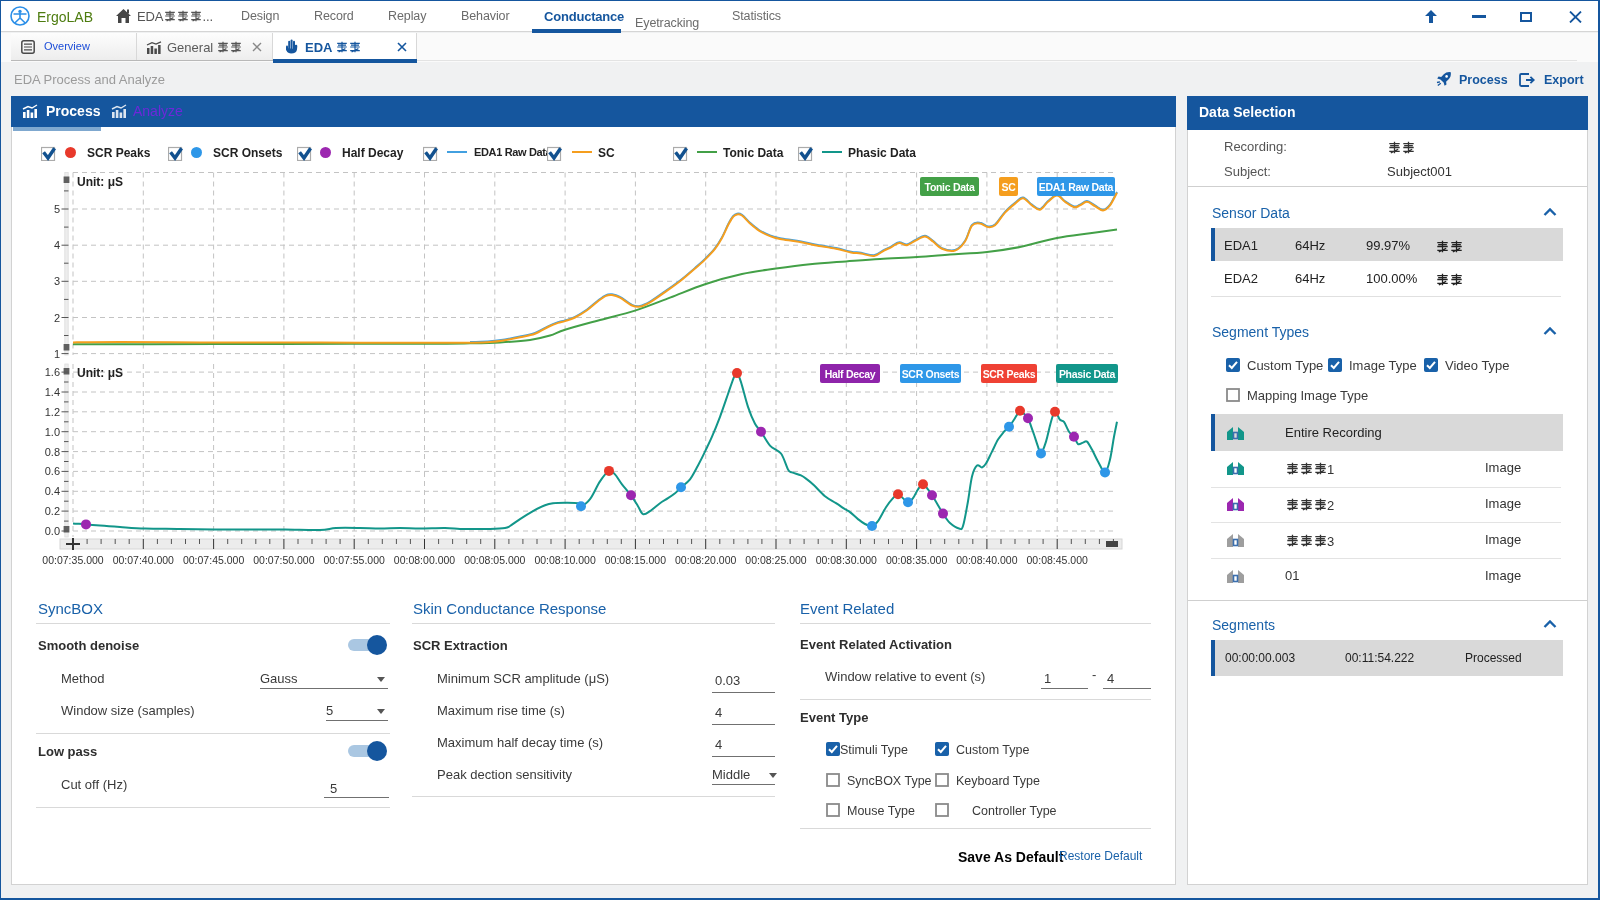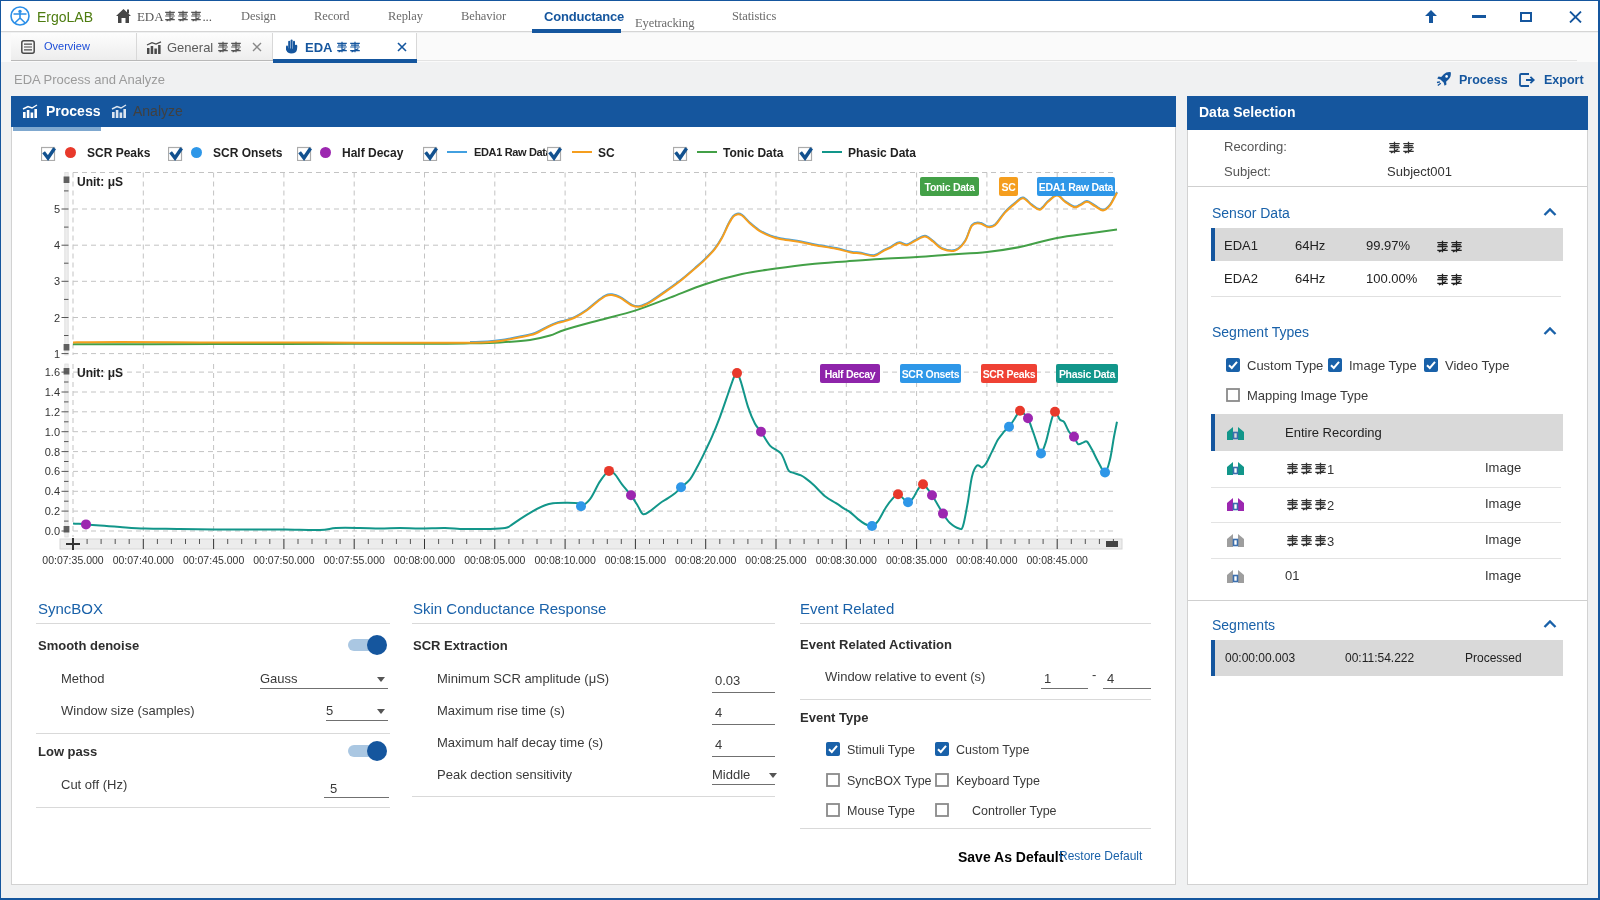--- a/index.html
+++ b/index.html
@@ -6,21 +6,21 @@
 .zh { display:inline-block; vertical-align:-1px; margin:0 0.5px; }
 .wincb { display:inline-block; width:16px; height:15px; vertical-align:-3px; }
 .hd { color:#1961a9; font-size:15px; }
 .rule { position:absolute; height:1px; background:#d9d9d9; }
 .lbl { font-size:13px; color:#3a3a3a; }
 .bold13 { font-size:13px; font-weight:bold; color:#2e2e2e; }
 .uline { position:absolute; border-bottom:1px solid #707070; }
 .tri { position:absolute; width:0; height:0; border-left:4.5px solid transparent; border-right:4.5px solid transparent; border-top:5.5px solid #555; }
 .toggle { position:absolute; width:30px; height:12px; background:#aac7e2; border-radius:6px; }
 .toggle::after { content:""; position:absolute; right:-9px; top:-4px; width:20px; height:20px; border-radius:50%; background:#15569e; }
-.menu { font-size:12.5px; color:#6b6b6b; letter-spacing:-0.1px;font-family:Liberation Serif, serif; }
+.menu { font-size:12.5px; color:#6b6b6b; letter-spacing:-0.1px; }
 </style></head>
 <body>
 
 <div class="abs" style="left:0;top:0;width:1600px;height:1px;background:#15569e"></div>
 <div class="abs" style="left:0;top:0;width:1px;height:900px;background:#15569e"></div>
 <div class="abs" style="right:0;top:0;width:2px;height:900px;background:#15569e"></div>
 <div class="abs" style="left:0;bottom:0;width:1600px;height:2px;background:#15569e"></div>
 
 <div class="abs" style="left:1px;top:1px;width:1597px;height:31px;background:#fff;border-bottom:1px solid #d5d5d5"></div>
 <svg class="abs" style="left:10px;top:6px" width="20" height="20" viewBox="0 0 20 20">
@@ -147,21 +147,21 @@
 <div class="abs" style="left:13px;top:127px;width:88px;height:4px;background:#7fa8cf"></div>
 <svg class="abs" style="left:111px;top:104px" width="16" height="14" viewBox="0 0 16 14" opacity="0.85">
     <g fill="#fff">
       <rect x="1" y="8" width="2.6" height="6"></rect>
       <rect x="4.8" y="6" width="2.6" height="8"></rect>
       <rect x="8.6" y="8.5" width="2.6" height="5.5"></rect>
       <rect x="12.4" y="5" width="2.6" height="9"></rect>
     </g>
     <polyline points="1,5 6,2.5 10,4 15,1" fill="none" stroke="#fff" stroke-width="1.4"></polyline>
   </svg>
-<div class="abs" style="left:133px;top:103px;font-size:14px;color:#404040">Analyze</div>
+<div class="abs" style="left:133px;top:103px;font-size:14px;color:#6d28d9">Analyze</div>
 
 <div class="abs" style="left:41px;top:144px"><span class="wincb"><svg width="15" height="15" viewBox="0 0 15 15">
         <rect x="0.5" y="1.5" width="13" height="13" fill="#fff" stroke="#ababab" stroke-width="1.2"></rect>
         <polyline points="2.6,6.2 7,12 13.6,2.2" fill="none" stroke="#12518f" stroke-width="3.4"></polyline>
       </svg></span></div>
 <div class="abs" style="left:65px;top:147px;width:11px;height:11px;border-radius:50%;background:#e8392b"></div>
 <div class="abs" style="left:87px;top:146px;font-size:12px;font-weight:bold;color:#222">SCR Peaks</div>
 <div class="abs" style="left:168px;top:144px"><span class="wincb"><svg width="15" height="15" viewBox="0 0 15 15">
         <rect x="0.5" y="1.5" width="13" height="13" fill="#fff" stroke="#ababab" stroke-width="1.2"></rect>
         <polyline points="2.6,6.2 7,12 13.6,2.2" fill="none" stroke="#12518f" stroke-width="3.4"></polyline>
@@ -474,21 +474,21 @@
 <div class="abs lbl" style="left:1044px;top:671px">1</div>
 <div class="uline" style="left:1041px;top:671px;width:47px;height:18px"></div>
 <div class="abs lbl" style="left:1092px;top:667px">-</div>
 <div class="abs lbl" style="left:1107px;top:671px">4</div>
 <div class="uline" style="left:1103px;top:671px;width:48px;height:18px"></div>
 <div class="rule" style="left:800px;top:699px;width:351px"></div>
 <div class="abs bold13" style="left:800px;top:710px">Event Type</div>
 <div class="abs" style="left:826px;top:740px"><svg width="14" height="14" viewBox="0 0 14 14" style="vertical-align:-2px">
       <rect x="0.5" y="0.5" width="13" height="13" rx="1" fill="#1961a9" stroke="#1961a9"></rect>
       <polyline points="3,7.2 5.8,10 11,3.8" fill="none" stroke="#fff" stroke-width="2"></polyline>
-    </svg><span class="lbl" style="margin-left:7px;font-size:12.5px">Stimuli Type</span></div>
+    </svg><span class="lbl" style="font-size:12.5px">Stimuli Type</span></div>
 <div class="abs" style="left:935px;top:740px"><svg width="14" height="14" viewBox="0 0 14 14" style="vertical-align:-2px">
       <rect x="0.5" y="0.5" width="13" height="13" rx="1" fill="#1961a9" stroke="#1961a9"></rect>
       <polyline points="3,7.2 5.8,10 11,3.8" fill="none" stroke="#fff" stroke-width="2"></polyline>
     </svg><span class="lbl" style="margin-left:7px;font-size:12.5px">Custom Type</span></div>
 <div class="abs" style="left:826px;top:771px"><svg width="14" height="14" viewBox="0 0 14 14" style="vertical-align:-2px">
       <rect x="1" y="1" width="12" height="12" fill="#fff" stroke="#8a8a8a" stroke-width="1.8"></rect>
     </svg><span class="lbl" style="margin-left:7px;font-size:12.5px">SyncBOX Type</span></div>
 <div class="abs" style="left:935px;top:771px"><svg width="14" height="14" viewBox="0 0 14 14" style="vertical-align:-2px">
       <rect x="1" y="1" width="12" height="12" fill="#fff" stroke="#8a8a8a" stroke-width="1.8"></rect>
     </svg><span class="lbl" style="margin-left:7px;font-size:12.5px">Keyboard Type</span></div>

